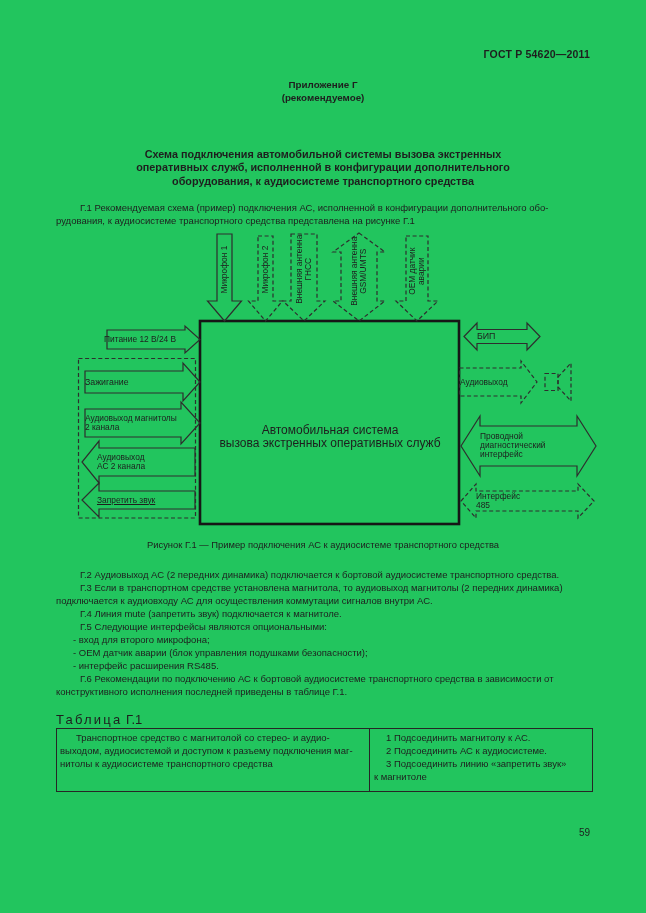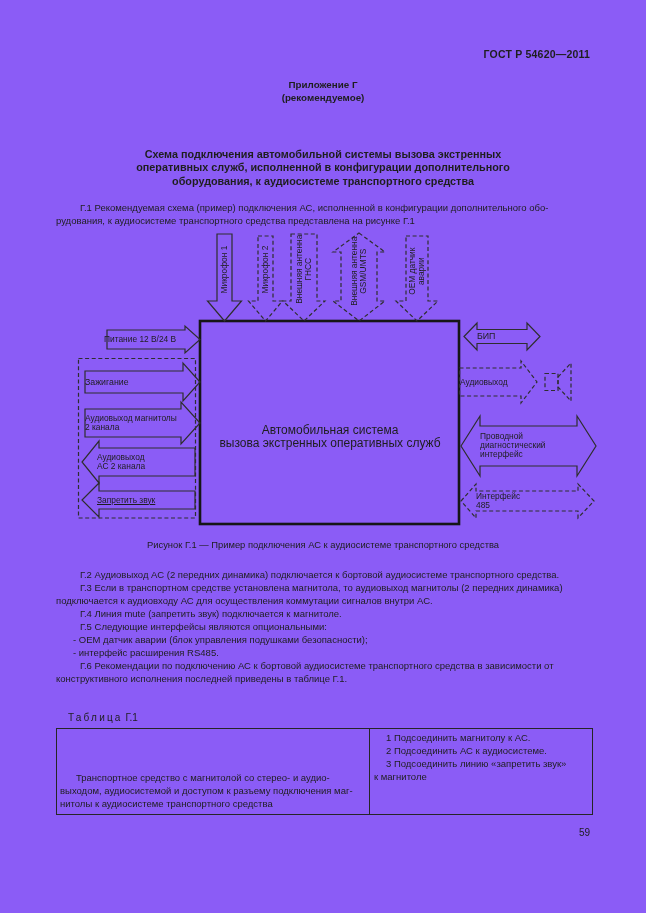--- a/index.html
+++ b/index.html
@@ -1,19 +1,19 @@
 <!DOCTYPE html>
 <html><head>
 <meta charset="utf-8">
 <style>
   html,body{margin:0;padding:0;background:#e8e8e8;}
   .page{
     position:relative;
     width:646px;height:913px;
-    background:#8b5cf6;
+    background:#22c55e;
     font-family:"Liberation Sans", sans-serif;
     color:#1e1e1e;
     overflow:hidden;
   }
   .abs{position:absolute;}
   .std-num{top:48px;right:56px;font-size:10.5px;font-weight:bold;letter-spacing:.2px;}
   .appendix{top:79px;left:0;width:100%;text-align:center;font-size:9.8px;font-weight:bold;}
   .appendix-note{top:92px;left:0;width:100%;text-align:center;font-size:9.8px;font-weight:bold;}
   .doc-title{top:148px;left:53px;width:540px;text-align:center;font-size:10.8px;font-weight:bold;
     line-height:13.4px;white-space:pre-line;}
@@ -26,31 +26,31 @@
   
   .figure{top:230px;left:0;width:646px;height:306px;}
   .figure svg{position:absolute;top:0;left:0;}
   .flabel{position:absolute;font-size:8.4px;line-height:9.2px;text-align:left;white-space:pre-line;}
   .vlabel{position:absolute;width:80px;font-size:8.4px;line-height:9.2px;text-align:center;
     white-space:pre-line;transform:rotate(-90deg);}
   .boxlabel{position:absolute;left:202px;top:91px;width:256px;height:232px;
     display:flex;align-items:center;justify-content:center;text-align:center;
     font-size:12px;line-height:13.5px;white-space:pre-line;}
   
-  .tbl-label{top:712px;left:56px;font-size:10px;margin-left:12px;}
+  .tbl-label{top:712px;left:56px;font-size:13px;}
   .tbl-label .spaced{letter-spacing:2.2px;}
   table.gt{position:absolute;top:728px;left:56px;width:536px;border-collapse:collapse;
     table-layout:fixed;}
   table.gt td{border:1.2px solid #262626;vertical-align:middle;}
   table.gt .hdr td{border-bottom:3px double #262626;height:29px;
     font-size:7.8px;letter-spacing:.5px;text-align:center;line-height:10.5px;
     white-space:pre-line;padding:2px 6px;}
   table.gt .body td{height:56px;vertical-align:top;font-size:9.5px;line-height:12.9px;
     padding:3px 2px 3px 3px;}
-  .cell-variant{white-space:pre-line;text-indent:16px;margin-top:40px;}
+  .cell-variant{white-space:pre-line;text-indent:16px;}
   .rec-line{padding-left:13px;}
   .rec-line.flush{padding-left:1px;}
   .pageno{top:827px;right:56px;font-size:10px;}
   polygon,rect.shape,path.shape{fill:none;stroke:#2e2e2e;stroke-width:1.2;}
   .dashed{stroke-dasharray:4 2.6;}
   .mainbox{fill:none;stroke:#161616;stroke-width:2.6;}
 </style>
 </head>
 <body>
 
@@ -124,20 +124,21 @@
   </div>
 
   <div class="abs caption">Рисунок Г.1 — Пример подключения АС к аудиосистеме транспортного средства</div>
 
   <div class="abs bodytext">
     <div class="para">Г.2 Аудиовыход АС (2 передних динамика) подключается к бортовой аудиосистеме транспортного средства.</div>
     <div class="para">Г.3 Если в транспортном средстве установлена магнитола, то аудиовыход магнитолы (2 передних динамика)
 подключается к аудиовходу АС для осуществления коммутации сигналов внутри АС.</div>
     <div class="para">Г.4  Линия mute (запретить звук) подключается к магнитоле.</div>
     <div class="para">Г.5  Следующие интерфейсы являются опциональными:</div>
+    <div class="para bullet">- вход для второго микрофона;</div>
     <div class="para bullet">- ОЕМ датчик аварии (блок управления подушками безопасности);</div>
     <div class="para bullet">- интерфейс расширения RS485.</div>
     <div class="para">Г.6 Рекомендации по подключению АС к бортовой аудиосистеме транспортного средства в зависимости от
 конструктивного исполнения последней приведены в таблице Г.1.</div>
   </div>
 
   <div class="abs tbl-label"><span class="spaced">Таблица</span>&nbsp;<span>Г.1</span></div>
 
   <table class="gt">
     <colgroup>

